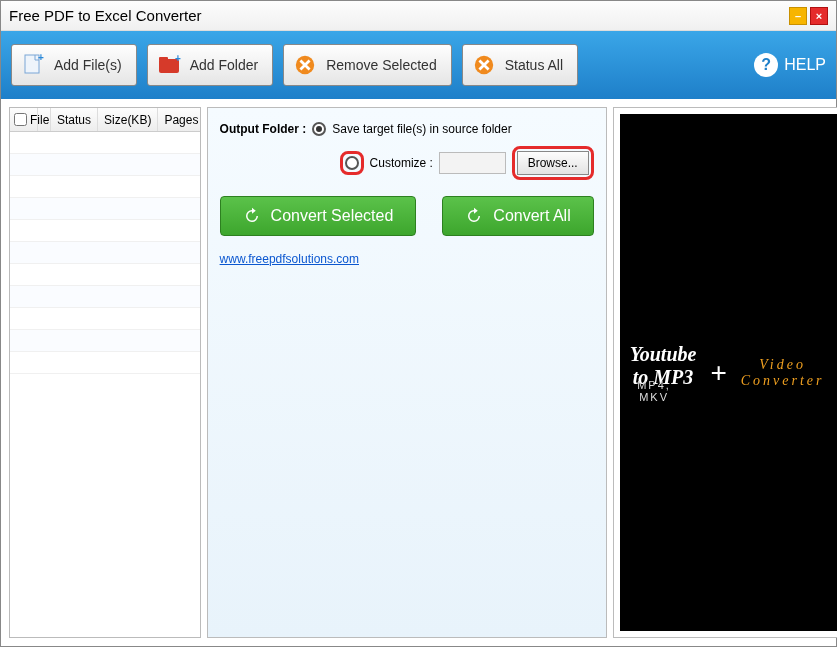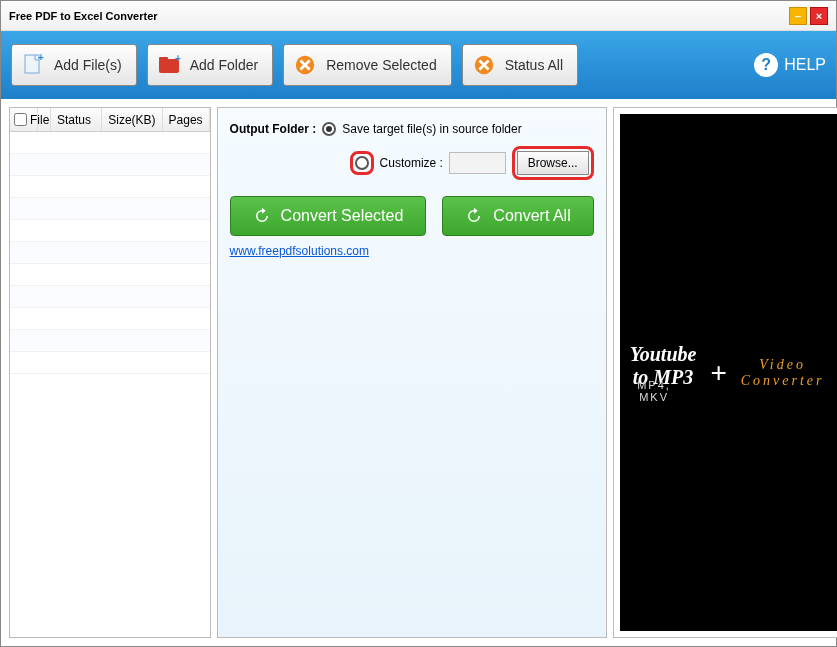--- a/index.html
+++ b/index.html
@@ -1,19 +1,19 @@
 <!DOCTYPE html>
 <html><head>
 <meta charset="utf-8">
 <style>
 * { box-sizing: border-box; margin: 0; padding: 0; }
 body { font-family: "Segoe UI", Tahoma, sans-serif; font-size: 12px; background: #fff; }
 .window { width: 837px; height: 647px; border: 1px solid #888; background: #fff; position: relative; }
 .titlebar { height: 30px; display: flex; align-items: center; padding: 0 8px; background: linear-gradient(#fdfdfd,#f0f0f0); border-bottom: 1px solid #ddd; }
-.titlebar-title { font-weight: bold; font-size: 11px; flex: 1; }
+.titlebar-title { font-weight: normal; font-size: 15px; flex: 1; }
 .win-btn { width: 18px; height: 18px; margin-left: 3px; display: flex; align-items: center; justify-content: center; font-size: 11px; font-weight: bold; color: #fff; cursor: pointer; }
 .win-min { background: #f7b500; border: 1px solid #c89000; }
 .win-close { background: #e52b2b; border: 1px solid #b01010; }
 .toolbar { height: 68px; background: linear-gradient(#3aa6e8,#1e7fc9); display: flex; align-items: center; padding: 0 10px; gap: 10px; }
 .tool-btn { height: 42px; background: linear-gradient(#fefefe,#e5e5e5); border: 1px solid #888; border-radius: 3px; display: flex; align-items: center; padding: 0 14px 0 8px; gap: 8px; cursor: pointer; font-size: 14px; color: #333; }
 .tool-icon { width: 26px; height: 26px; display: flex; align-items: center; justify-content: center; }
 .help { margin-left: auto; display: flex; align-items: center; gap: 6px; color: #fff; font-size: 16px; cursor: pointer; }
 .help-icon { width: 24px; height: 24px; border-radius: 50%; background: #fff; color: #1e7fc9; display: flex; align-items: center; justify-content: center; font-weight: bold; font-size: 16px; }
 .content { display: flex; padding: 8px; gap: 6px; height: calc(100% - 98px); }
 .left { flex: 1; display: flex; flex-direction: row; gap: 6px; }
@@ -31,21 +31,21 @@
 .grid-row:nth-child(even){ background:#fafcff;}
 .bottom-panel { border: 1px solid #bbb; background: linear-gradient(#f5fbff,#e8f3fb); padding: 14px 12px 10px; }
 .out-row { display: flex; align-items: center; gap: 6px; font-size: 12px; margin-bottom: 10px; }
 .out-label { font-weight: bold; }
 .radio { width: 14px; height: 14px; border-radius: 50%; border: 2px solid #555; display:inline-flex; align-items:center; justify-content:center; background:#fff; cursor:pointer;}
 .radio.checked::after { content:''; width:6px; height:6px; border-radius:50%; background:#333; }
 .custom-row { display:flex; align-items:center; gap:6px; margin-left: 120px; margin-bottom: 16px; position:relative;}
 .red-ring { border: 3px solid #e52b2b; border-radius: 8px; padding: 2px; display:inline-flex; }
 .path-input { flex:1; height:22px; background:#f3f3f3; border:1px solid #bbb; }
 .browse-btn { height:24px; padding:0 10px; background:linear-gradient(#fdfdfd,#e3e3e3); border:1px solid #888; cursor:pointer; font-size:12px; display:flex; align-items:center;}
-.convert-row { display:flex; gap:16px; justify-content:center; margin-bottom:8px;}
+.convert-row { display:flex; gap:26px; justify-content:center; margin-bottom:16px;}
 .convert-btn { height:40px; padding:0 22px; background:linear-gradient(#5bc24a,#3da62d); border:1px solid #2d8020; border-radius:4px; color:#fff; font-size:16px; display:flex; align-items:center; gap:10px; cursor:pointer;}
 .refresh-icon { width:18px; height:18px; }
 .link { color:#0b57d0; text-decoration:underline; font-size:12px; cursor:pointer;}
 .ad { flex:1; background:#000; color:#fff; display:flex; flex-direction:row; align-items:center; justify-content:center; text-align:center; padding:10px; gap:14px;}
 .ad-title { font-family: Georgia, serif; font-style:italic; font-size:20px; font-weight:bold;}
 .ad-sub { font-size:11px; letter-spacing:2px; color:#ddd; align-self:flex-end; margin-right:18px; margin-top:-10px;}
 .ad-plus { font-size:28px; color:#fff; }
 .ad-vc { font-family: Georgia, serif; font-style:italic; font-size:14px; color:#f0a020; letter-spacing:3px;}
 .ad-dl { background:#2ee82e; color:#000; padding:8px 16px; border-radius:4px; font-size:11px; font-weight:bold; letter-spacing:1px; display:flex; align-items:center; gap:6px; cursor:pointer;}
 </style>

